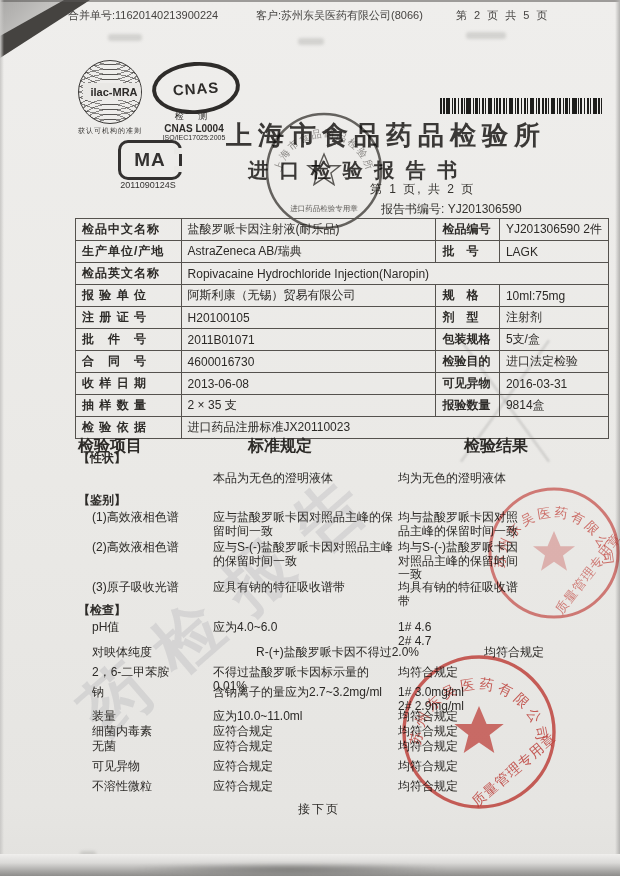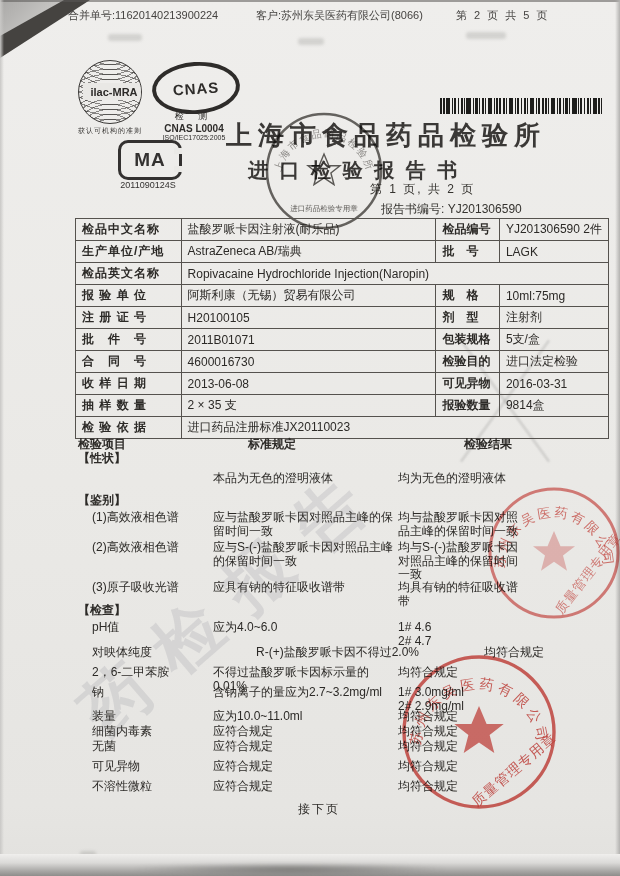--- a/index.html
+++ b/index.html
@@ -54,21 +54,21 @@
     background:repeating-linear-gradient(90deg,#1d1d1b 0 1px,rgba(0,0,0,0) 1px 3px),
                repeating-linear-gradient(90deg,#1d1d1b 0 2px,rgba(0,0,0,0) 2px 7px),
                repeating-linear-gradient(90deg,rgba(0,0,0,0) 0 4px,#1d1d1b 4px 5px,rgba(0,0,0,0) 5px 11px);}
   
   table.info{position:absolute;left:75px;top:218px;width:534px;border-collapse:collapse;font-size:12px;color:#2c2a27;}
   table.info td{border:1px solid #55524e;padding:2px 6px;height:17px;white-space:nowrap;}
   table.info td.lbl{font-weight:600;letter-spacing:1px;}
   table.info td.lbl2{font-weight:600;}
   
   .t-head{position:absolute;left:78px;top:436px;width:482px;display:grid;grid-template-columns:135px 185px 1fr;
-    font-size:12px;font-weight:600;color:#2c2a27;}
+    font-size:16px;font-weight:600;color:#2c2a27;}
   .t-head .h-std{padding-left:35px;}
   .t-head .h-res{padding-left:66px;}
   .t-line{position:absolute;left:78px;width:482px;display:grid;grid-template-columns:135px 185px 1fr;
     font-size:12px;line-height:13.5px;color:#2c2a27;}
   .t-item{padding-left:14px;}
   .t-sec .t-item{padding-left:0;font-weight:700;}
   .t-res{max-width:120px;white-space:pre-line;}
   .footer-next{position:absolute;left:78px;top:801px;width:482px;text-align:center;font-size:12px;letter-spacing:2px;color:#2c2a27;}
   
   svg.stamp{position:absolute;mix-blend-mode:multiply;pointer-events:none;}

